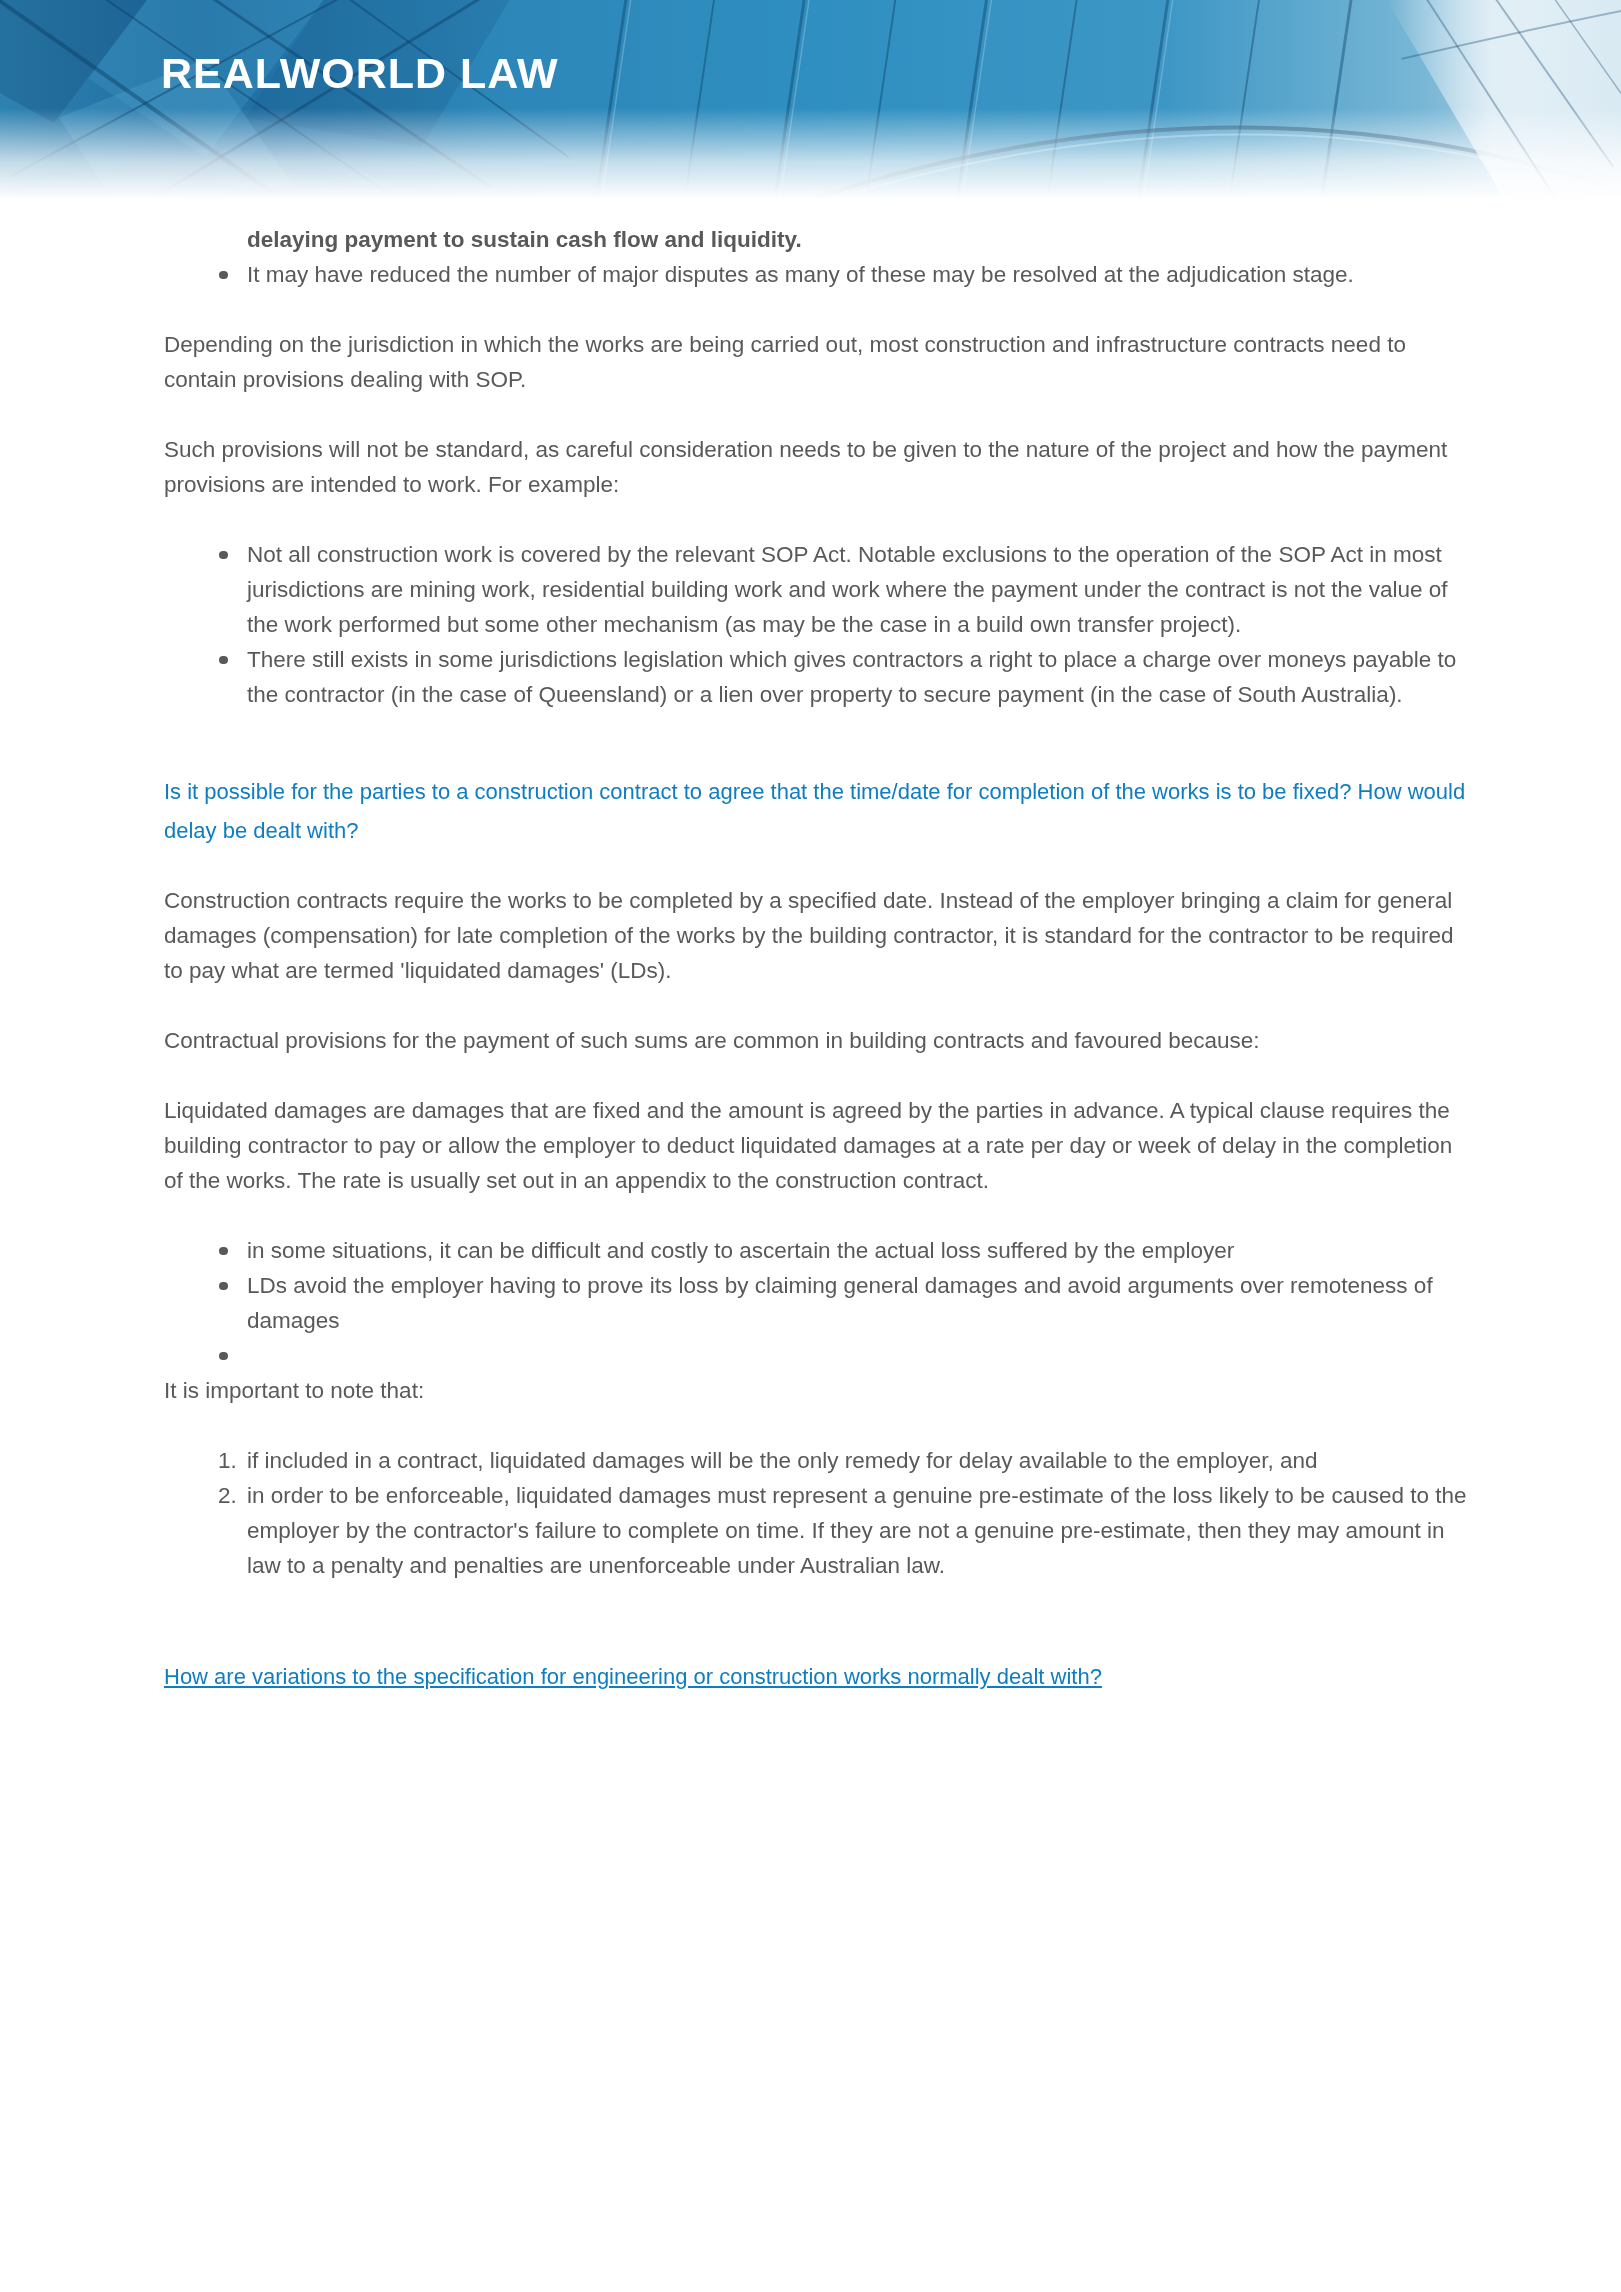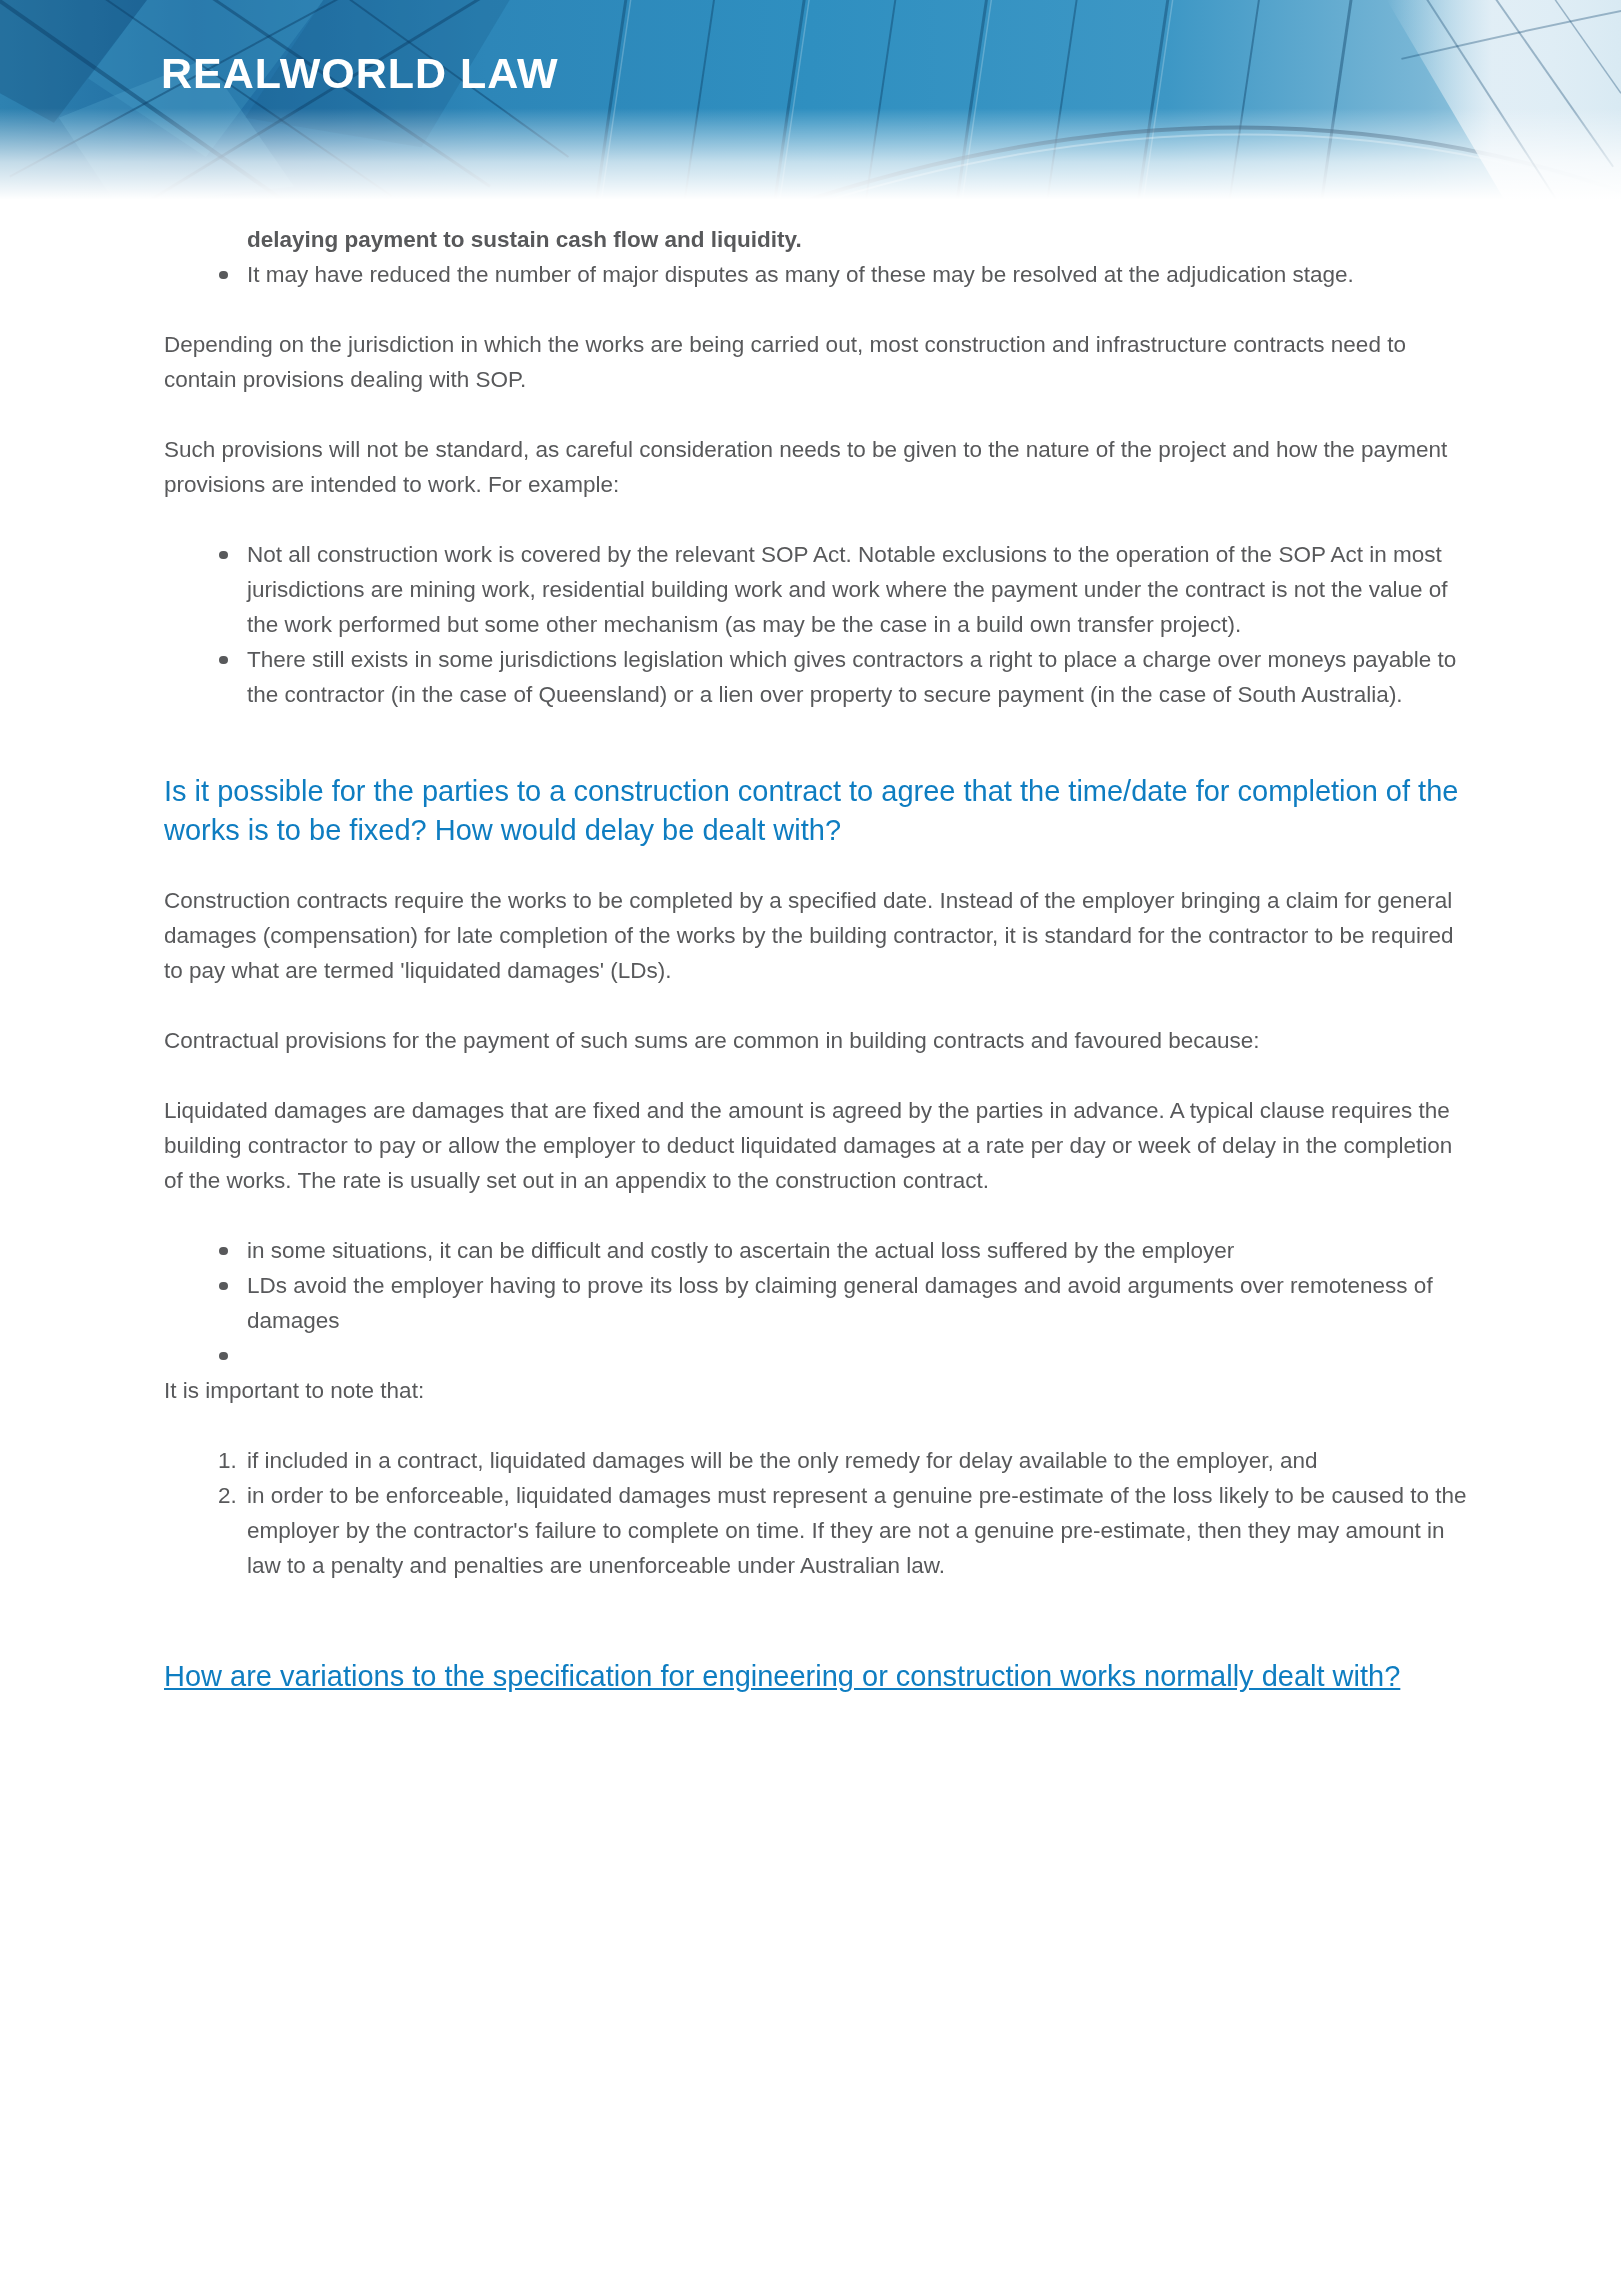--- a/index.html
+++ b/index.html
@@ -28,21 +28,21 @@
   .li-cont{padding-left:83px;font-weight:bold;}
   ul.blist,ol.nlist{list-style:none;margin:0;padding:0;}
   ul.blist.gap,ol.nlist.gap{margin-top:35px;}
   ul.blist li,ol.nlist li{position:relative;padding-left:83px;}
   .dot{
     position:absolute;left:55px;top:13.7px;
     width:8.8px;height:8.8px;border-radius:50%;background:#58595b;
   }
   .num{position:absolute;left:54px;top:0;}
   h2.q{
-    color:#0e7dc1;font-size:29px;line-height:39px;font-weight:400;
+    color:#0e7dc1;font-size:22px;line-height:39px;font-weight:400;
     margin:60px 0 33px 0;
   }
   h2.q.q2{margin-top:74px;margin-bottom:0;text-decoration:underline;}
   
   .footer{
     position:absolute;left:164px;top:2182px;
     display:flex;align-items:center;
     color:#87898c;font-size:21.6px;white-space:nowrap;
   }
   .footer .pg{color:#6d28d9;font-weight:700;text-align:right;}

